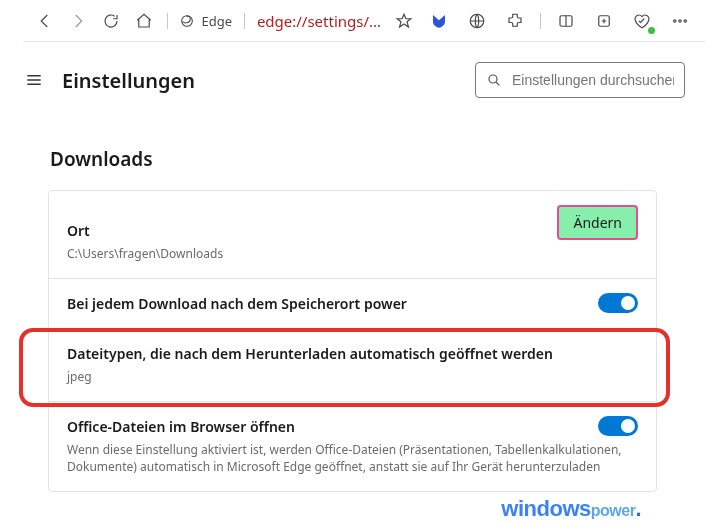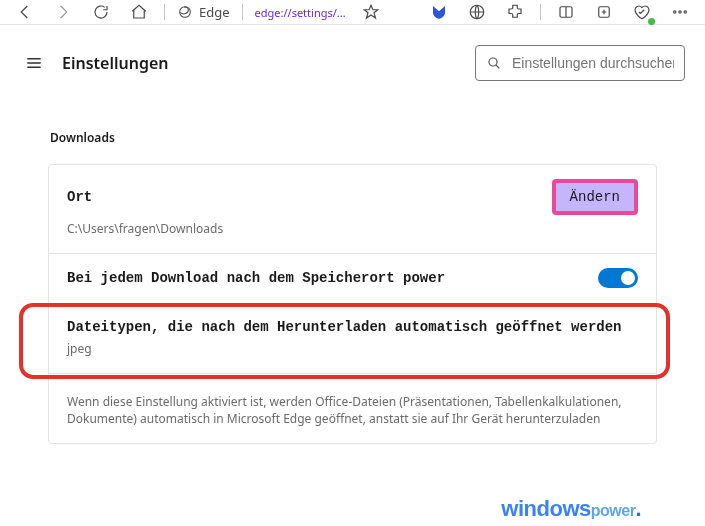--- a/index.html
+++ b/index.html
@@ -7,89 +7,90 @@
     font-family: "Segoe UI", -apple-system, system-ui, sans-serif;
     font-size: 14px;
     color: #1a1a1a;
     background: #fff;
     width: 705px;
     height: 526px;
     overflow: hidden;
   }
   
   .toolbar {
-    height: 25px;
+    height: 42px;
     display: flex;
     align-items: center;
     gap: 4px;
     padding: 0 8px;
     border-bottom: 1px solid #e6e6e6;
+    margin-left: 23px;
   }
   .tb-btn {
     width: 34px;
     height: 34px;
     display: flex;
     align-items: center;
     justify-content: center;
     border-radius: 4px;
     cursor: pointer;
   }
   .tb-btn svg { width: 18px; height: 18px; stroke: #4a4a4a; fill: none; stroke-width: 1.6; }
   .tb-btn.dim svg { stroke: #9a9a9a; }
   .tb-sep { width:1px; height:16px; background:#c6c6c6; margin:0 4px;}
   .tb-site { display:flex; align-items:center; gap:6px; color:#4a4a4a; font-size:13px; padding:0 4px;}
   .tb-site svg { width:16px;height:16px; stroke:#4a4a4a; fill:none; stroke-width:1.6;}
-  .tb-url { color:#6d28d9; font-size:11px; padding:0 4px;}
+  .tb-url { color:#b91c1c; font-size:15px; padding:0 4px;}
   .tb-right { margin-left: auto; display:flex; align-items:center; gap:4px;}
   .mwb-icon svg { stroke:none; }
   .ext-badge { position:relative; }
   .ext-badge::after{
     content:""; position:absolute; right:4px; bottom:4px;
     width:7px;height:7px;background:#3fbf3f;border-radius:50%;
   }
 
   
   .header-row{
     display:flex; align-items:center; justify-content:space-between;
     padding:20px 20px 18px 20px;
   }
   .header-left{display:flex;align-items:center;gap:14px;}
   .hamburger{width:28px;height:28px;display:flex;align-items:center;justify-content:center;cursor:pointer;}
   .hamburger svg{width:20px;height:20px;stroke:#333;stroke-width:1.8;fill:none;}
-  .page-title{font-size:16px;font-weight:600;color:#1a1a1a;}
+  .page-title{font-size:20px;font-weight:600;color:#1a1a1a;}
   .search-box{
     display:flex;align-items:center;gap:10px;
     border:1px solid #777;border-radius:4px;
     height:36px;width:210px;padding:0 10px;
     overflow:hidden;
   }
   .search-box svg{width:16px;height:16px;stroke:#555;fill:none;stroke-width:1.8;flex:none;}
   .search-box input{
     border:none;outline:none;font-size:14px;color:#666;width:100%;
     background:transparent;
   }
 
   
   .content{padding:0 48px;}
-  .section-title{font-size:12px;font-weight:600;margin:30px 0 18px 2px;}
+  .section-title{font-size:19px;font-weight:600;margin:30px 0 18px 2px;}
   .card{
     border:1px solid #e3e3e3;border-radius:4px;
   }
   .row{
     padding:14px 18px 16px 18px;
     border-top:1px solid #e3e3e3;
     position:relative;
   }
   .row:first-child{border-top:none;}
-  .row-head{display:flex;align-items:center;justify-content:space-between;gap:24px;font-family:Liberation Mono, monospace;}
+  .row-head{display:flex;align-items:flex-end;justify-content:space-between;gap:24px;}
   .row-label{font-size:14px;font-weight:600;color:#1a1a1a;}
   .row-desc{font-size:12px;color:#6b6b6b;margin-top:6px;line-height:1.35;}
   .btn{
-    border:4px solid #ec4899;border-radius:4px;
-    background:#c4b5fd;padding:6px 14px;font-size:14px;
+    border:2px solid #ec4899;border-radius:4px;
+    background:#86efac;padding:6px 14px;font-size:14px;
     color:#1a1a1a;cursor:pointer;white-space:nowrap;
     font-family:inherit;
   }
   .toggle{
     width:40px;height:20px;border-radius:10px;
     background:#0078d4;position:relative;flex:none;cursor:pointer;
   }
   .toggle::after{
     content:"";position:absolute;top:3px;right:3px;
     width:14px;height:14px;border-radius:50%;background:#fff;
@@ -240,20 +241,24 @@
 
     <div class="row highlighted">
       <div class="row-head">
         <div class="row-label">Dateitypen, die nach dem Herunterladen automatisch geöffnet werden</div>
       </div>
       <div class="row-desc">jpeg</div>
       <div class="highlight-box"></div>
     </div>
 
     <div class="row">
+      <div class="row-head">
+        <div class="row-label">Office-Dateien im Browser öffnen</div>
+        <div class="toggle"></div>
+      </div>
       <div class="row-desc">Wenn diese Einstellung aktiviert ist, werden Office-Dateien (Präsentationen, Tabellenkalkulationen, Dokumente) automatisch in Microsoft Edge geöffnet, anstatt sie auf Ihr Gerät herunterzuladen</div>
     </div>
 
   </div>
 </div>
 
 <div class="watermark">
   <span class="w1">windows</span><span class="w2">power</span><span class="dot">.</span>
 </div>
 

